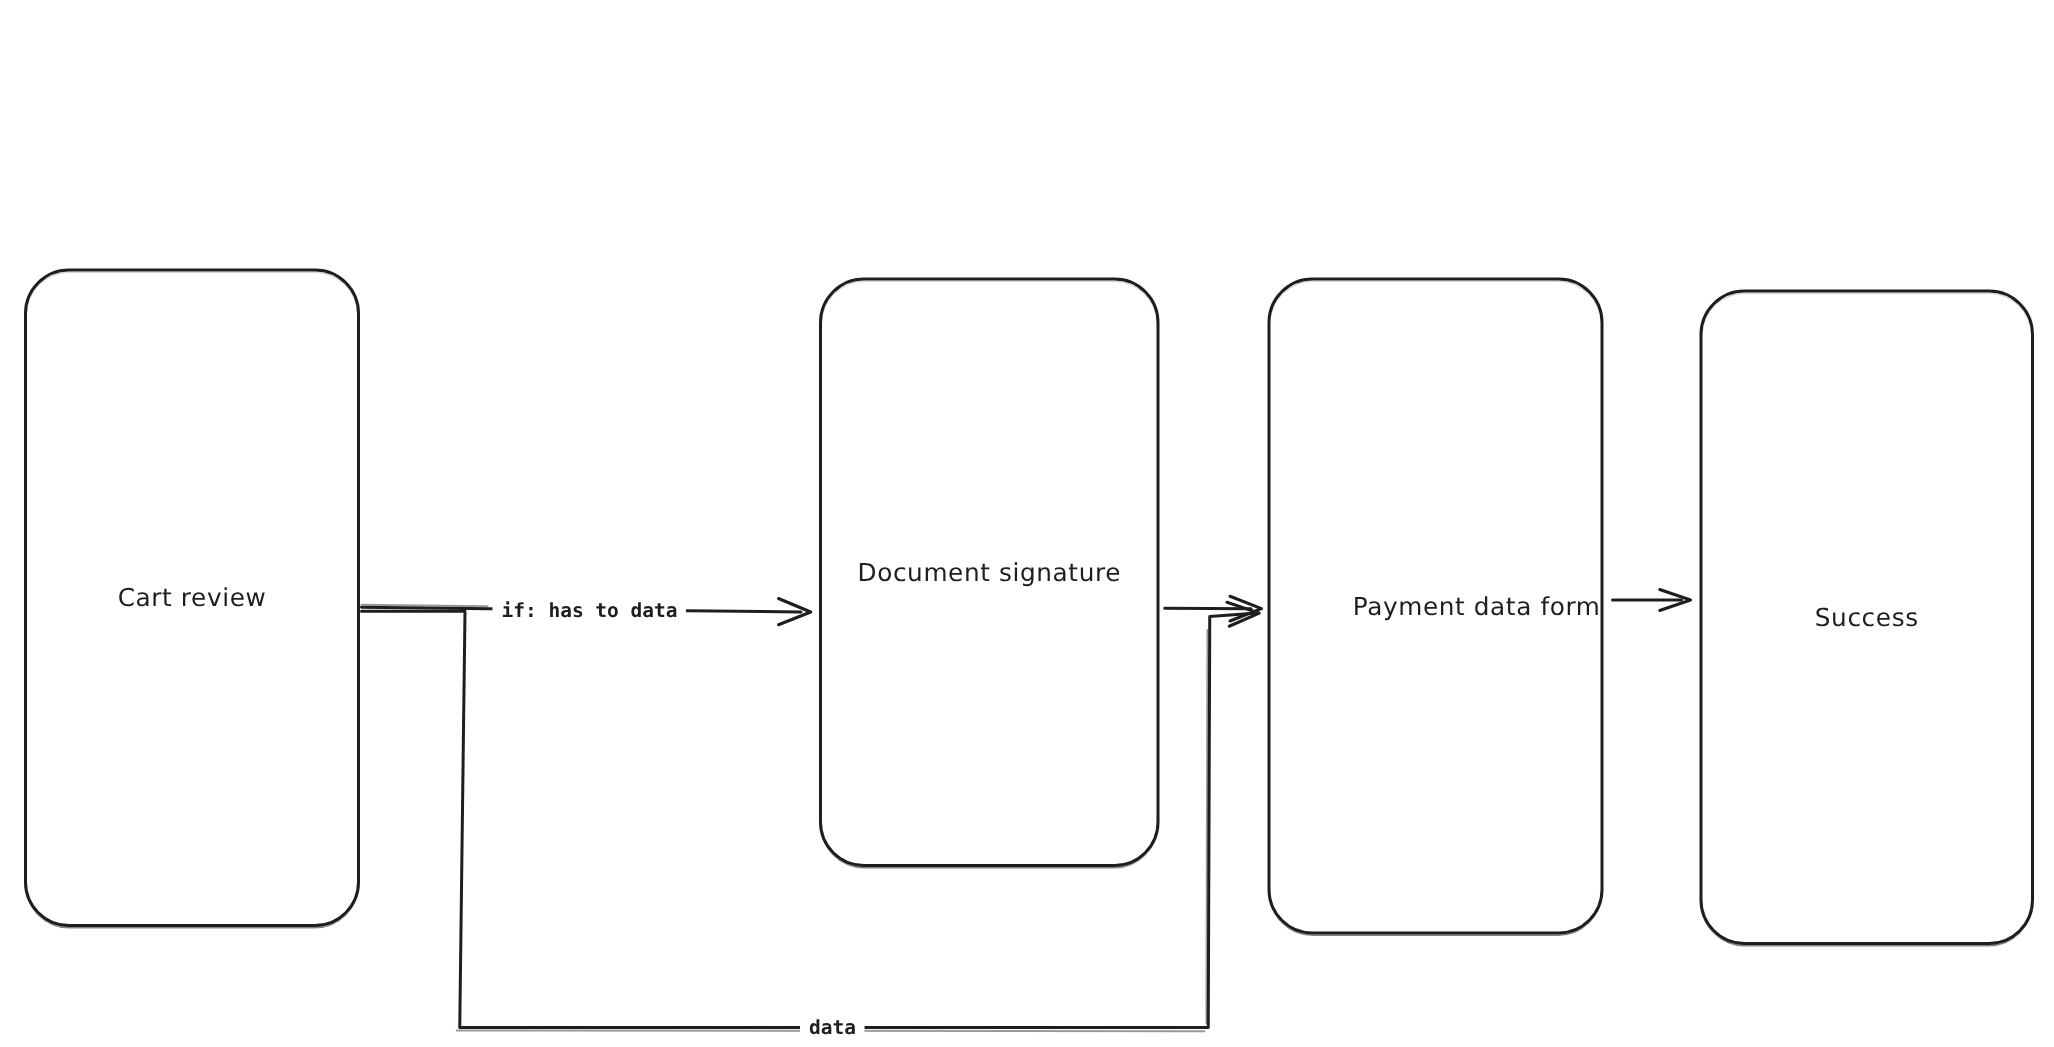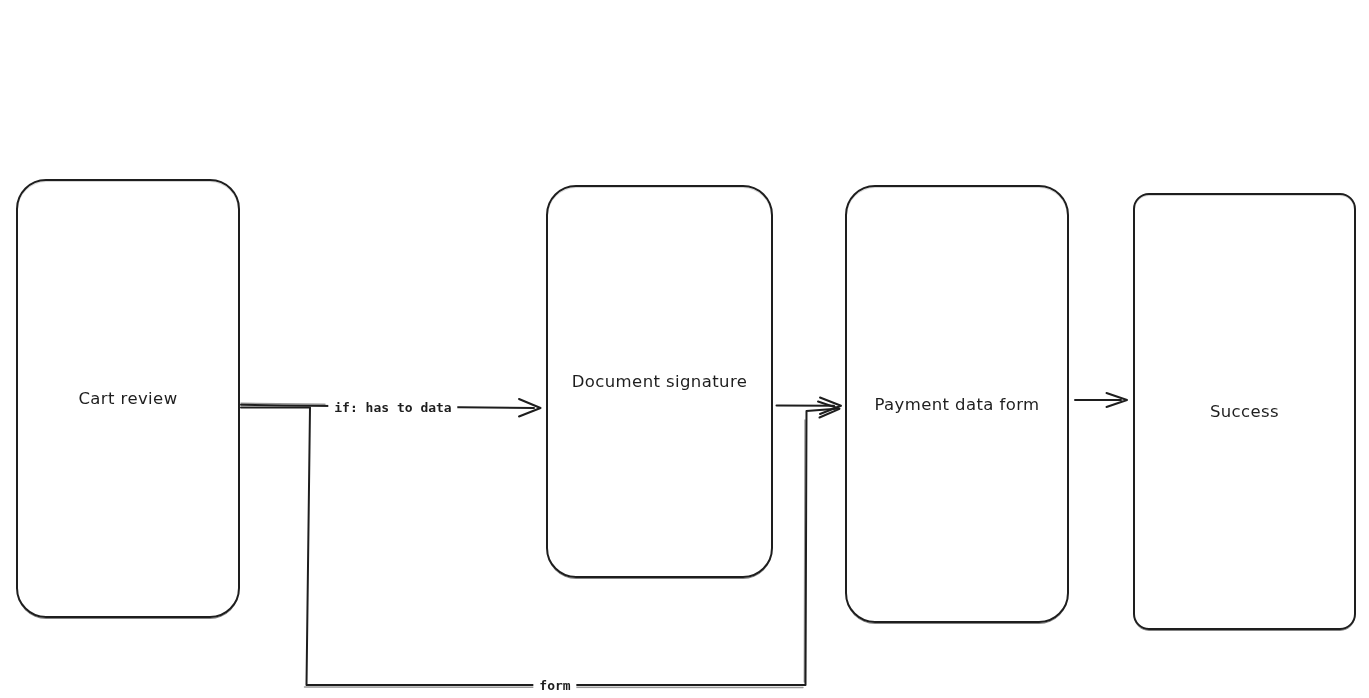--- a/index.html
+++ b/index.html
@@ -49,22 +49,22 @@
     
     box-shadow: 0 2px 0 -1px rgba(30,30,30,0.55), inset 0 1px 0 0 rgba(30,30,30,0.18);
   }
   .node-label {
     font-size: 16.5px;
     letter-spacing: 0.4px;
     white-space: nowrap;
   }
   .node-cart-review        { left: 16px;   top: 131px; width: 224px; height: 439px; }
   .node-document-signature { left: 546px;  top: 137px; width: 227px; height: 393px; }
-  .node-payment-data-form  { left: 845px;  top: 137px; width: 224px; height: 438px; }
-  .node-success            { left: 1133px; top: 145px; width: 223px; height: 437px; border-radius: 16px; }
+  .node-payment-data-form  { left: 845px;  top: 137px; width: 224px; height: 438px; justify-content: flex-end; }
+  .node-success            { left: 1133px; top: 145px; width: 223px; height: 437px; }
 
   .edge-label {
     position: absolute;
     transform: translate(-50%, -50%);
     background: #ffffff;
     font-family: "DejaVu Sans Mono", monospace;
     font-size: 13px;
     font-weight: 700;
     color: #1e1e1e;
     padding: 1px 6px;
@@ -116,15 +116,15 @@
   <div class="node node-payment-data-form">
     <span class="node-label">Payment data form</span>
   </div>
 
   <div class="node node-success">
     <span class="node-label">Success</span>
   </div>
 
   <div class="edge-label edge-label-if">if: has to data</div>
 
-  <div class="edge-label edge-label-else">form</div>
+  <div class="edge-label edge-label-else">data</div>
 
 </div>
 
 </body></html>

